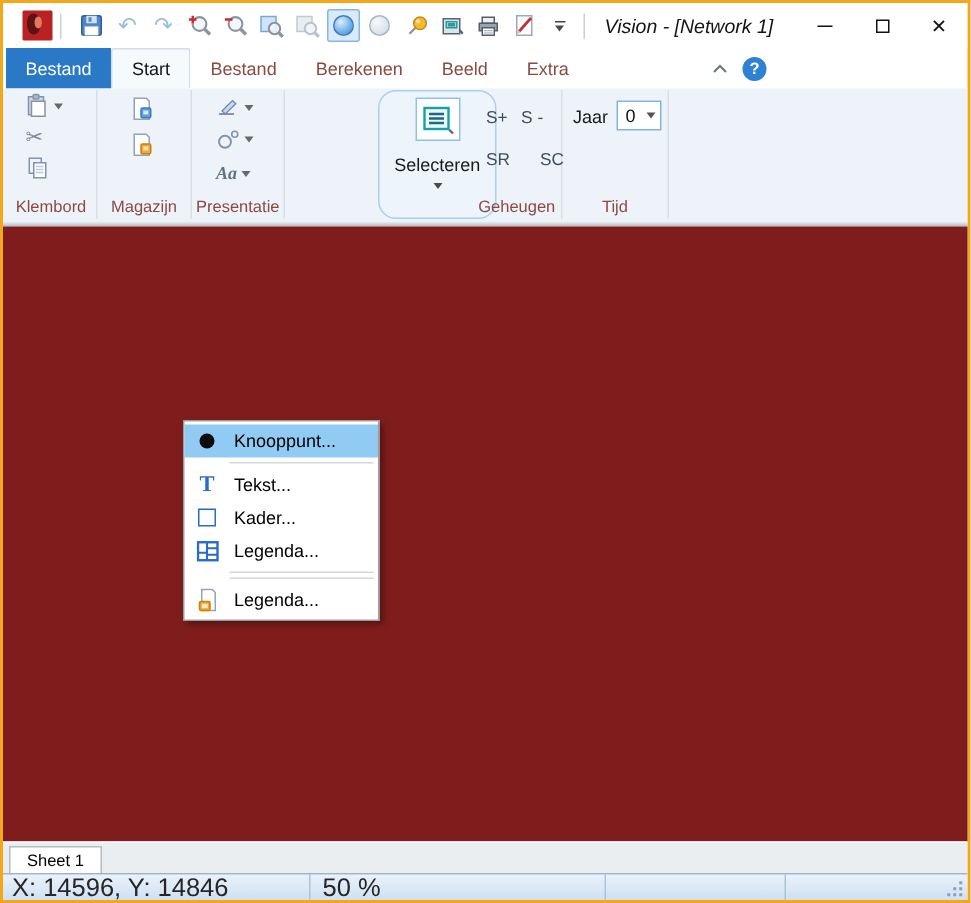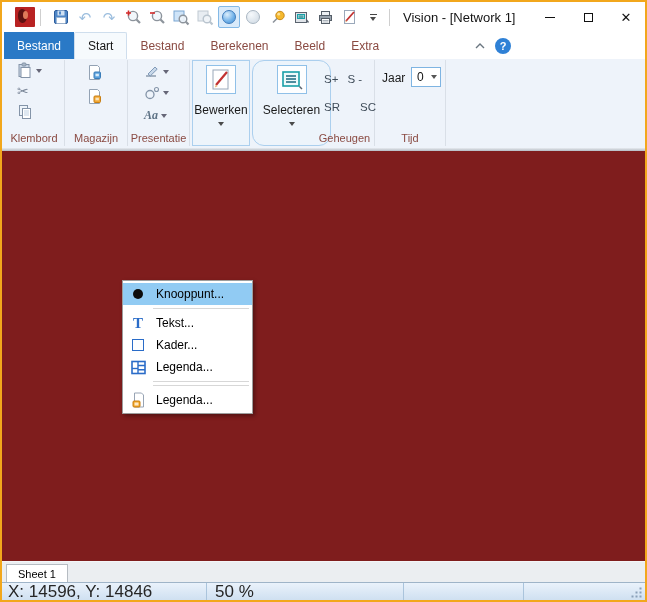--- a/index.html
+++ b/index.html
@@ -16,21 +16,21 @@
   .vsep { width:1px; height:17px; background:#cfcfcf; margin:0 5px; flex:none; }
   .qat { display:flex; align-items:center; gap:2px; margin-left:4px; }
   .qat-btn { width:22px; height:22px; display:flex; align-items:center; justify-content:center; flex:none; border:1px solid transparent; }
   .qat-btn.selected { background:#d9eafa; border:1px solid #84b9e6; border-radius:2px; }
   .glyph-undo { font-size:15px; color:#9cbede; line-height:1; }
   .circle-blue { width:14px; height:14px; border-radius:50%; border:1px solid #3f7cbc; background:radial-gradient(circle at 35% 30%, #dceefc, #6fb0e8 60%, #4a90d0); }
   .circle-gray { width:14px; height:14px; border-radius:50%; border:1px solid #a9b6c2; background:radial-gradient(circle at 35% 30%, #f6f9fc, #cdd8e2); }
   .qat-dd { display:flex; flex-direction:column; align-items:center; }
   .qat-dd .bar { width:7px; height:0; border-top:1.5px solid #444; margin-bottom:2px; }
   .dn-arrow { width:0; height:0; border-left:3.5px solid transparent; border-right:3.5px solid transparent; border-top:4px solid #4a4a4a; }
-  .window-title { font-size:13px; color:#141414; margin-left:8px; white-space:nowrap; }
+  .window-title { font-size:13px; color:#141414; margin-left:8px; white-space:nowrap;font-style:italic; }
   .win-controls { margin-left:auto; display:flex; height:30px; }
   .win-btn { width:38px; height:30px; display:flex; align-items:center; justify-content:center; }
   .min-glyph { width:10px; height:0; border-top:1px solid #111; }
   .max-glyph { width:9px; height:9px; border:1px solid #111; }
   .close-glyph { font-size:13px; color:#111; line-height:1; }
 
   
   .tabrow { position:absolute; left:0; top:30px; width:516px; height:27px; background:#fff; display:flex; align-items:stretch; }
   .tab-file { background:#2a79c6; color:#fff; font-size:12px; display:flex; align-items:center; padding:0 13px; margin-left:2px; flex:none; }
   .tab { font-size:12px; color:#8a4a42; display:flex; align-items:center; padding:0 13px; flex:none; }
@@ -270,31 +270,20 @@
           </svg>
         <div class="dn-arrow" style="border-top-color:#667;"></div>
       </div>
       <div class="icon-row" style="left:16px; top:48px;">
         <span class="fonts-glyph">Aa</span>
         <div class="dn-arrow" style="border-top-color:#667;"></div>
       </div>
       <div class="rgroup-label">Presentatie</div>
     </div>
 
-    <div class="bigbtn" style="left:190px; width:58px;">
-      <div class="iconbox">
-        <svg width="24" height="24" viewBox="0 0 24 24">
-            <rect x="4" y="2" width="15" height="19" fill="#ffffff" stroke="#9aa8ba"></rect>
-            <path d="M7 17 L18 4" stroke="#c23232" stroke-width="2.2"></path>
-            <path d="M5.8 19.4 l2.8 -1.2 -1.8 -1.8 z" fill="#e8b87a"></path>
-          </svg>
-      </div>
-      <div class="lbl">Bewerken</div>
-      <div class="dn-arrow"></div>
-    </div>
 
     <div class="bigbtn" style="left:250px; width:79px;border-radius:12px;">
       <div class="iconbox">
         <svg width="24" height="24" viewBox="0 0 24 24">
             <rect x="3" y="4" width="16" height="14" fill="#eefafa" stroke="#18a0a8" stroke-width="1.6"></rect>
             <path d="M6 8h10M6 11h10M6 14h10" stroke="#1a6a80" stroke-width="1.6"></path>
             <path d="M19.5 18.5 l2.5 2.5" stroke="#5a636e" stroke-width="1.5"></path>
           </svg>
       </div>
       <div class="lbl">Selecteren</div>

